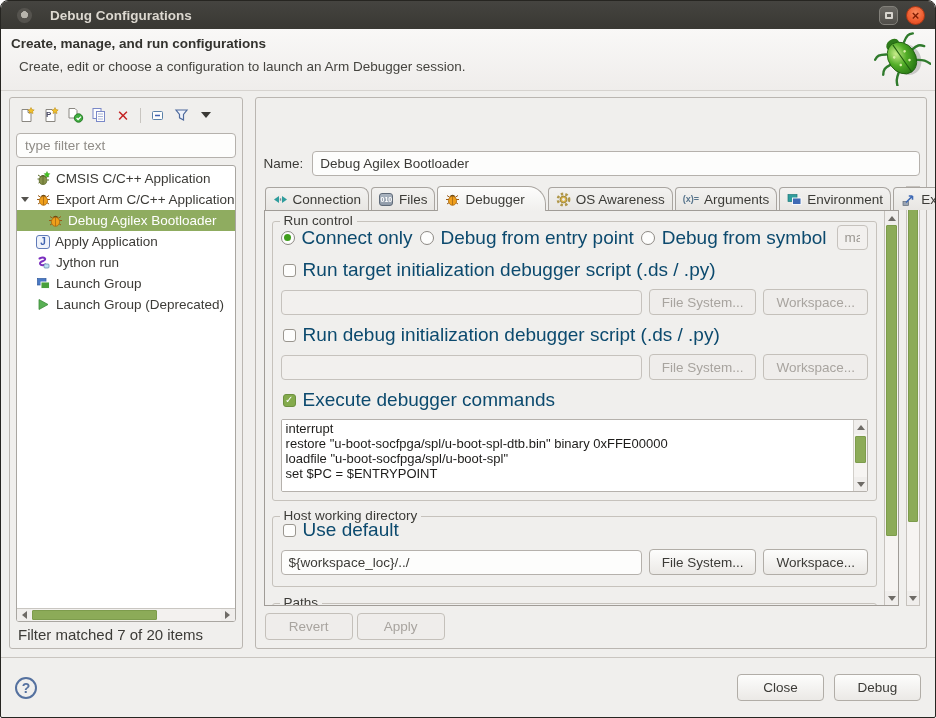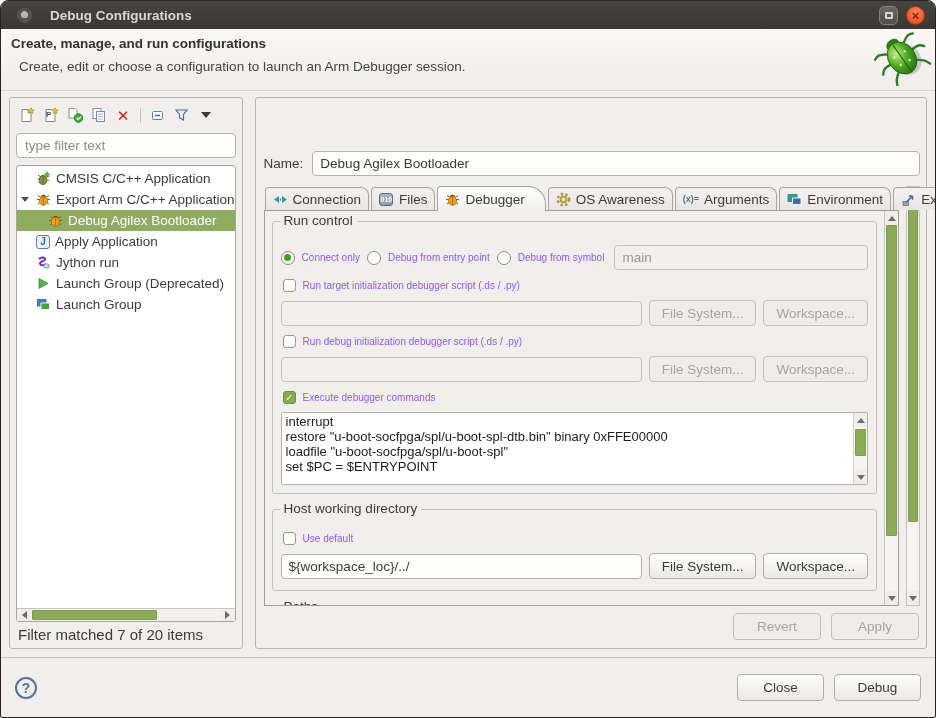--- a/index.html
+++ b/index.html
@@ -72,43 +72,43 @@
   .glyph-icon{font-size:9px;font-weight:bold;color:#57748c;letter-spacing:0;width:auto;}
   .files-badge{width:14px;height:13px;border:1px solid #5f6a78;border-radius:3px;background:linear-gradient(#aab4c0,#8f9aa8);
     color:#fff;font-size:7px;font-weight:bold;display:inline-flex;align-items:center;justify-content:center;}
   .frame{flex:1;border:1px solid #a09c97;display:flex;min-height:0;background:#f0efed;}
   .frame-content{flex:1;padding:6px 7px 0;overflow:hidden;min-width:0;}
   .vscroll{flex:0 0 14px;border-left:1px solid #c6c2bd;background:#f6f4f2;display:flex;flex-direction:column;}
   .vscroll-outer{flex:0 0 14px;border:1px solid #c6c2bd;background:#f6f4f2;display:flex;flex-direction:column;}
   .v-track{flex:1;position:relative;}
   .v-thumb{position:absolute;left:1px;right:1px;top:0;background:var(--accent-green,#8cab58);border:1px solid #7d9c4c;border-radius:1px;}
   
-  .group{border:1px solid #c6c2bc;border-radius:3px;position:relative;padding:20px 8px 8px;margin-top:9px;}
+  .group{border:1px solid #c6c2bc;border-radius:3px;position:relative;padding:0 8px 8px;margin-top:9px;}
   .group-label{position:absolute;top:-9px;left:7px;background:#f0efed;padding:0 4px;font-size:13.5px;color:#3c3b37;}
   .row{display:flex;align-items:center;gap:7px;}
   .radio-row{margin:3px 0 6px;}
   .radio{width:14px;height:14px;border-radius:50%;border:1px solid #8d8984;background:#fdfdfc;display:inline-flex;align-items:center;justify-content:center;flex:0 0 14px;}
   .radio.on::after{content:"";width:7px;height:7px;border-radius:50%;background:#3f9e1c;}
-  .rlabel,.clabel{font-size:10px;color:#8b5cf6;white-space:nowrap;}
+  .rlabel,.clabel{font-size:19px;color:#0c4a6e;white-space:nowrap;}
   .checkbox{width:13px;height:13px;border:1px solid #9a968f;border-radius:3px;background:#fdfdfc;flex:0 0 13px;
     display:inline-flex;align-items:center;justify-content:center;}
   .checkbox.on{background:#84ab4c;border-color:#6d9140;color:#fff;font-size:10px;font-weight:bold;line-height:1;}
   .check-row{margin:9px 0 8px 2px;}
   .input-row{margin:2px 0 9px;}
   .btn{height:26px;border:1px solid #b1ada7;border-radius:4px;background:linear-gradient(#fdfdfc,#ebe9e6);
     font-size:13.5px;color:#3c3b37;display:inline-flex;align-items:center;justify-content:center;padding:0 12px;white-space:nowrap;}
   .btn.disabled{color:#a8a49f;background:#efedeb;border-color:#c4c0ba;}
   .w-fs{min-width:92px;}.w-ws{min-width:94px;}
   .ta-wrap{border:1px solid #b5b1ac;border-radius:2px;background:#fff;height:73px;display:flex;margin-top:2px;overflow:hidden;}
   .cmd-area{flex:1;border:none;resize:none;outline:none;background:#fff;color:#1d1c1a;font-size:13px;
     font-family:"Liberation Sans","DejaVu Sans",sans-serif;padding:1px 4px;white-space:pre;overflow:hidden;}
   .ta-scroll{flex:0 0 14px;border-left:1px solid #d2cfca;background:#f6f4f2;display:flex;flex-direction:column;}
   .host-group{margin-top:15px;}
   .paths-group{margin-top:16px;height:60px;}
-  .apply-row{flex:0 0 36px;display:flex;justify-content:flex-end;align-items:flex-end;gap:10px;padding:0 1px 2px;}
+  .apply-row{flex:0 0 36px;display:flex;align-items:flex-end;gap:4px;padding:0 1px 2px;}
   .btn.big{min-width:88px;height:27px;}
   
   .footer{flex:0 0 60px;border-top:1px solid #c9c5c0;display:flex;align-items:center;padding:0 14px;}
   .help-circle{width:22px;height:22px;border-radius:50%;border:2px solid #55719f;color:#55719f;font-size:14px;
     font-weight:bold;display:flex;align-items:center;justify-content:center;}
   .footer-spacer{flex:1;}
   .footer .btn.big{margin-left:10px;min-width:87px;}
 </style>
 </head>
 <body>
@@ -270,34 +270,34 @@
                   <path d="M3.5 3.5 c5 -2.5 8 1 3.5 2.5 c-5 1.5 -3.5 5.5 2.5 3.5" stroke="#7b2fbf" stroke-width="2" fill="none" stroke-linecap="round"></path>
                   <rect x="8" y="9" width="5" height="4" rx="1" fill="#bfe0f2" stroke="#5a81a8" stroke-width="0.7"></rect>
                 </svg>
             </span>
             <span class="tlabel">Jython run</span>
           </div>
 
           <div class="tree-row">
             <span class="ticon">
               <svg width="15" height="15" viewBox="0 0 15 15">
-                  <path d="M3 2.5 L12 7.5 L3 12.5 Z" fill="#58b054" stroke="#3c8a3a" stroke-width="0.8"></path>
+                  <rect x="1.5" y="2.5" width="8.5" height="6.5" fill="#4a79c4" stroke="#2f5a9e" stroke-width="0.7"></rect>
+                  <rect x="5" y="6" width="8.5" height="6.5" fill="#49a03c" stroke="#fff" stroke-width="0.9"></rect>
                 </svg>
             </span>
-            <span class="tlabel">Launch Group (Deprecated)</span>
+            <span class="tlabel">Launch Group</span>
           </div>
 
           <div class="tree-row">
             <span class="ticon">
               <svg width="15" height="15" viewBox="0 0 15 15">
-                  <rect x="1.5" y="2.5" width="8.5" height="6.5" fill="#4a79c4" stroke="#2f5a9e" stroke-width="0.7"></rect>
-                  <rect x="5" y="6" width="8.5" height="6.5" fill="#49a03c" stroke="#fff" stroke-width="0.9"></rect>
+                  <path d="M3 2.5 L12 7.5 L3 12.5 Z" fill="#58b054" stroke="#3c8a3a" stroke-width="0.8"></path>
                 </svg>
             </span>
-            <span class="tlabel">Launch Group</span>
+            <span class="tlabel">Launch Group (Deprecated)</span>
           </div>
 
         </div>
         <div class="hscroll">
           <span class="sb-btn">
               <span class="tri-l"></span>
             </span>
           <span class="h-track">
               <span class="h-thumb"></span>
             </span>

